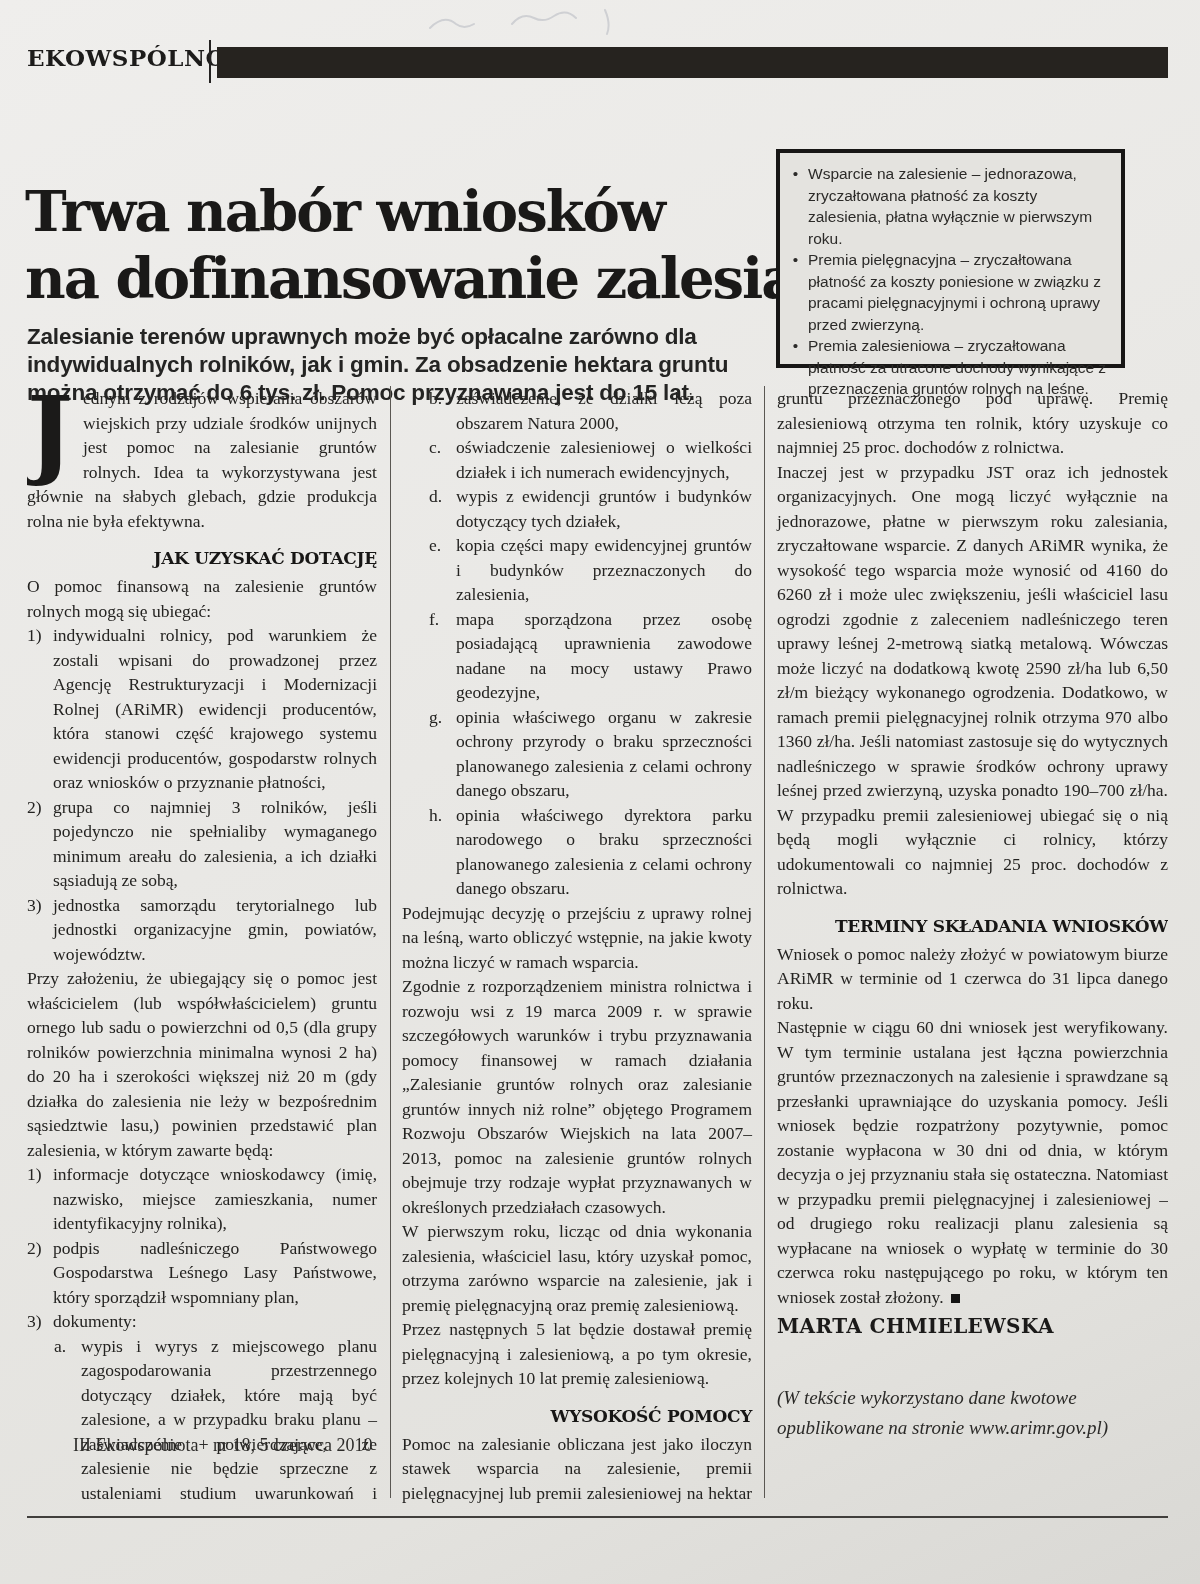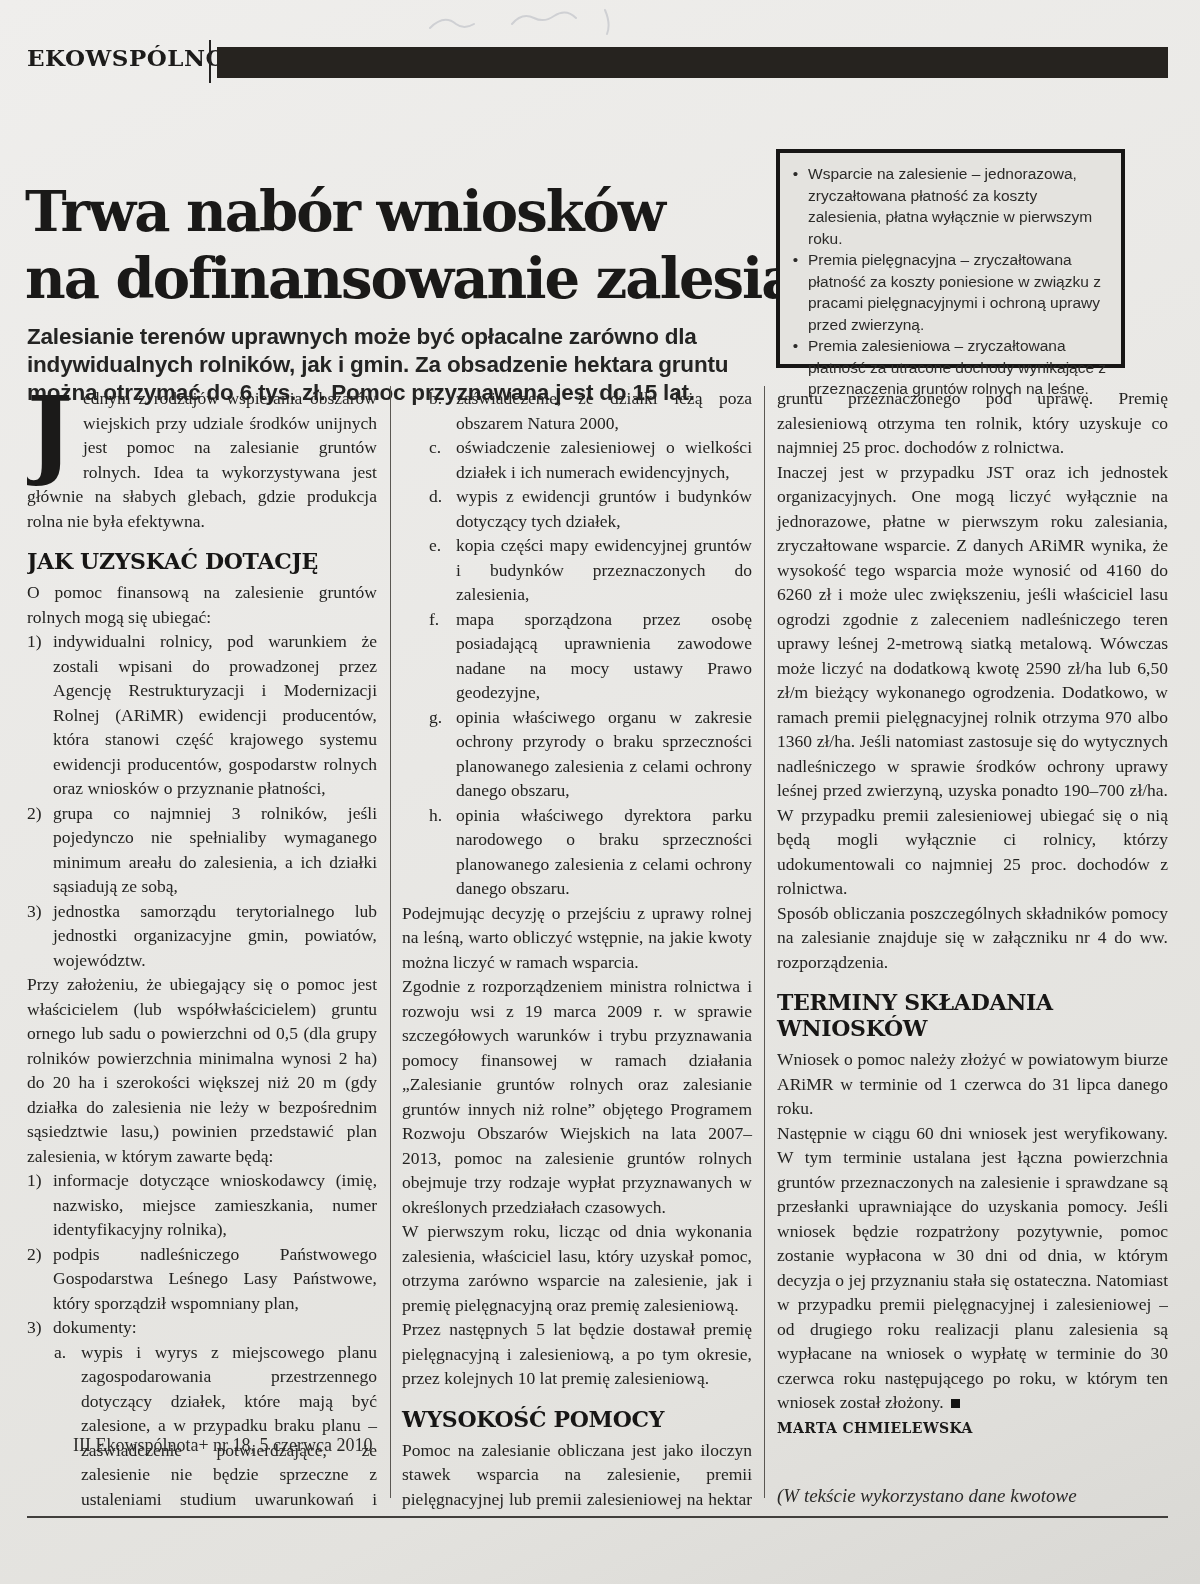--- a/index.html
+++ b/index.html
@@ -28,32 +28,32 @@
   .infobox-item .bullet{flex:0 0 11px; text-align:center;}
   
   .body-columns{position:absolute; left:27px; top:386px; width:1141px; height:1124px;
     display:flex; gap:25px; overflow:hidden;}
   .col{flex:0 0 350px; width:350px;}
   .col.col-3{flex:0 0 391px; width:391px;}
   .col-rule{position:absolute; top:386px; width:1px; height:1112px; background:#5a5752;}
   .rule-1{left:390px;} .rule-2{left:764px;}
   .body-para{margin:0; font-size:17.5px; line-height:24.5px; text-align:justify; color:#242321;}
   .sec-heading{margin:15px 0 6px; font-family:"DejaVu Serif",serif; font-weight:bold;
-    font-size:22px; letter-spacing:-0.3px; color:#171615;}
+    font-size:17px; letter-spacing:-0.3px; color:#171615;text-align:right;}
   .dropcap{float:left; font-family:"DejaVu Serif",serif; font-weight:bold;
     font-size:97px; line-height:77px; padding:8px 10px 0 0; color:#1b1a19;}
   .list{margin:0;}
   .list-item{display:flex; font-size:17.5px; line-height:24.5px; color:#242321;}
   .list-item .marker{flex:0 0 26px;}
   .list.alpha{margin-left:27px;}
   .list.alpha .marker{flex:0 0 27px;}
   .list-item .item-text{flex:1; text-align:justify;}
   .end-mark{display:inline-block; width:9px; height:9px; background:#141413; margin-left:7px;}
   .author{margin:5px 0 0; font-family:"DejaVu Serif",serif; font-weight:bold;
-    font-size:14px; letter-spacing:0.4px; color:#1b1a19;}
+    font-size:20px; letter-spacing:0.4px; color:#1b1a19;}
   .note{margin:45px 0 0; font-style:italic; font-size:19px; line-height:30px; color:#2b2a28; text-align:left;}
   
   .footer-rule{position:absolute; left:27px; top:1516px; width:1141px; height:2px; background:#413f3c;}
   .footer{position:absolute; left:30px; top:1435px; font-size:18px; color:#2c2b29;margin-left:43px;}
 </style>
 </head>
 <body>
 
 <div class="page">
 
@@ -162,21 +162,20 @@
         <p class="body-para">Podejmując decyzję o przejściu z uprawy rolnej na leśną, warto obliczyć wstępnie, na jakie kwoty można liczyć w ramach wsparcia.</p>
         <p class="body-para">Zgodnie z rozporządzeniem ministra rolnictwa i rozwoju wsi z 19 marca 2009 r. w sprawie szczegółowych warunków i trybu przyznawania pomocy finansowej w ramach działania „Zalesianie gruntów rolnych oraz zalesianie gruntów innych niż rolne” objętego Programem Rozwoju Obszarów Wiejskich na lata 2007–2013, pomoc na zalesienie gruntów rolnych obejmuje trzy rodzaje wypłat przyznawanych w określonych przedziałach czasowych.</p>
         <p class="body-para">W pierwszym roku, licząc od dnia wykonania zalesienia, właściciel lasu, który uzyskał pomoc, otrzyma zarówno wsparcie na zalesienie, jak i premię pielęgnacyjną oraz premię zalesieniową.</p>
         <p class="body-para">Przez następnych 5 lat będzie dostawał premię pielęgnacyjną i zalesieniową, a po tym okresie, przez kolejnych 10 lat premię zalesieniową.</p>
         <h3 class="sec-heading">WYSOKOŚĆ POMOCY</h3>
         <p class="body-para">Pomoc na zalesianie obliczana jest jako iloczyn stawek wsparcia na zalesienie, premii pielęgnacyjnej lub premii zalesieniowej na hektar gruntu i deklarowanej przez rolnika powierzchni gruntu. Wysokość wsparcia na zalesienie oraz premii pielęgnacyjnej związana jest m.in. z nachyleniem</p>
       </div>
     <div class="col col-3">
         <p class="body-para">gruntu przeznaczonego pod uprawę. Premię zalesieniową otrzyma ten rolnik, który uzyskuje co najmniej 25 proc. dochodów z rolnictwa.</p>
         <p class="body-para">Inaczej jest w przypadku JST oraz ich jednostek organizacyjnych. One mogą liczyć wyłącznie na jednorazowe, płatne w pierwszym roku zalesiania, zryczałtowane wsparcie. Z danych ARiMR wynika, że wysokość tego wsparcia może wynosić od 4160 do 6260 zł i może ulec zwiększeniu, jeśli właściciel lasu ogrodzi zgodnie z zaleceniem nadleśniczego teren uprawy leśnej 2-metrową siatką metalową. Wówczas może liczyć na dodatkową kwotę 2590 zł/ha lub 6,50 zł/m bieżący wykonanego ogrodzenia. Dodatkowo, w ramach premii pielęgnacyjnej rolnik otrzyma 970 albo 1360 zł/ha. Jeśli natomiast zastosuje się do wytycznych nadleśniczego w sprawie środków ochrony uprawy leśnej przed zwierzyną, uzyska ponadto 190–700 zł/ha. W przypadku premii zalesieniowej ubiegać się o nią będą mogli wyłącznie ci rolnicy, którzy udokumentowali co najmniej 25 proc. dochodów z rolnictwa.</p>
-        <p class="body-para">Sposób obliczania poszczególnych składników pomocy na zalesianie znajduje się w załączniku nr 4 do ww. rozporządzenia.</p>
         <h3 class="sec-heading">TERMINY SKŁADANIA WNIOSKÓW</h3>
         <p class="body-para">Wniosek o pomoc należy złożyć w powiatowym biurze ARiMR w terminie od 1 czerwca do 31 lipca danego roku.</p>
         <p class="body-para"><span>Następnie w ciągu 60 dni wniosek jest weryfikowany. W tym terminie ustalana jest łączna powierzchnia gruntów przeznaczonych na zalesienie i sprawdzane są przesłanki uprawniające do uzyskania pomocy. Jeśli wniosek będzie rozpatrżony pozytywnie, pomoc zostanie wypłacona w 30 dni od dnia, w którym decyzja o jej przyznaniu stała się ostateczna. Natomiast w przypadku premii pielęgnacyjnej i zalesieniowej – od drugiego roku realizacji planu zalesienia są wypłacane na wniosek o wypłatę w terminie do 30 czerwca roku następującego po roku, w którym ten wniosek został złożony.</span><span class="end-mark"></span></p>
         <p class="author">MARTA CHMIELEWSKA</p>
         <p class="note">(W tekście wykorzystano dane kwotowe opublikowane na stronie www.arimr.gov.pl)</p>
       </div>
   </div>
   <div class="col-rule rule-1"></div>
   <div class="col-rule rule-2"></div>
 

